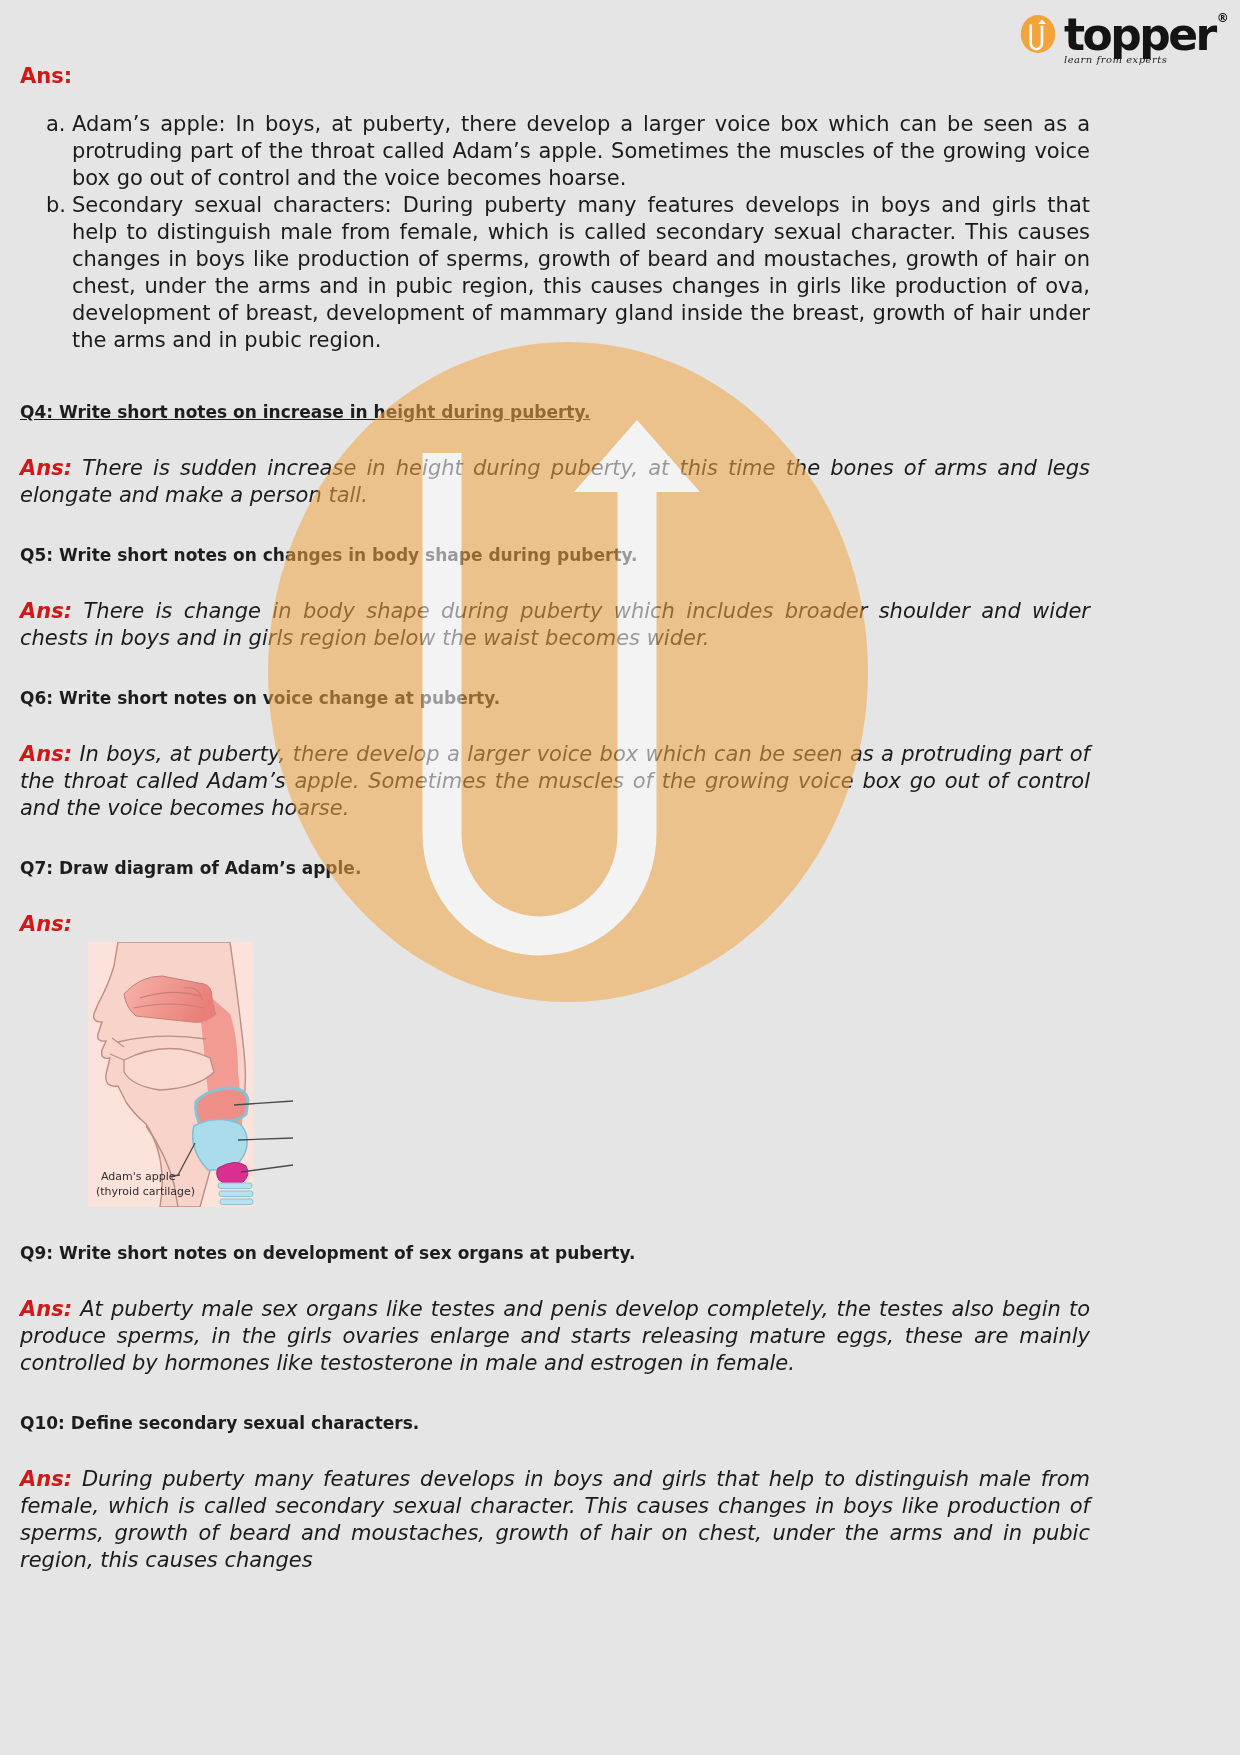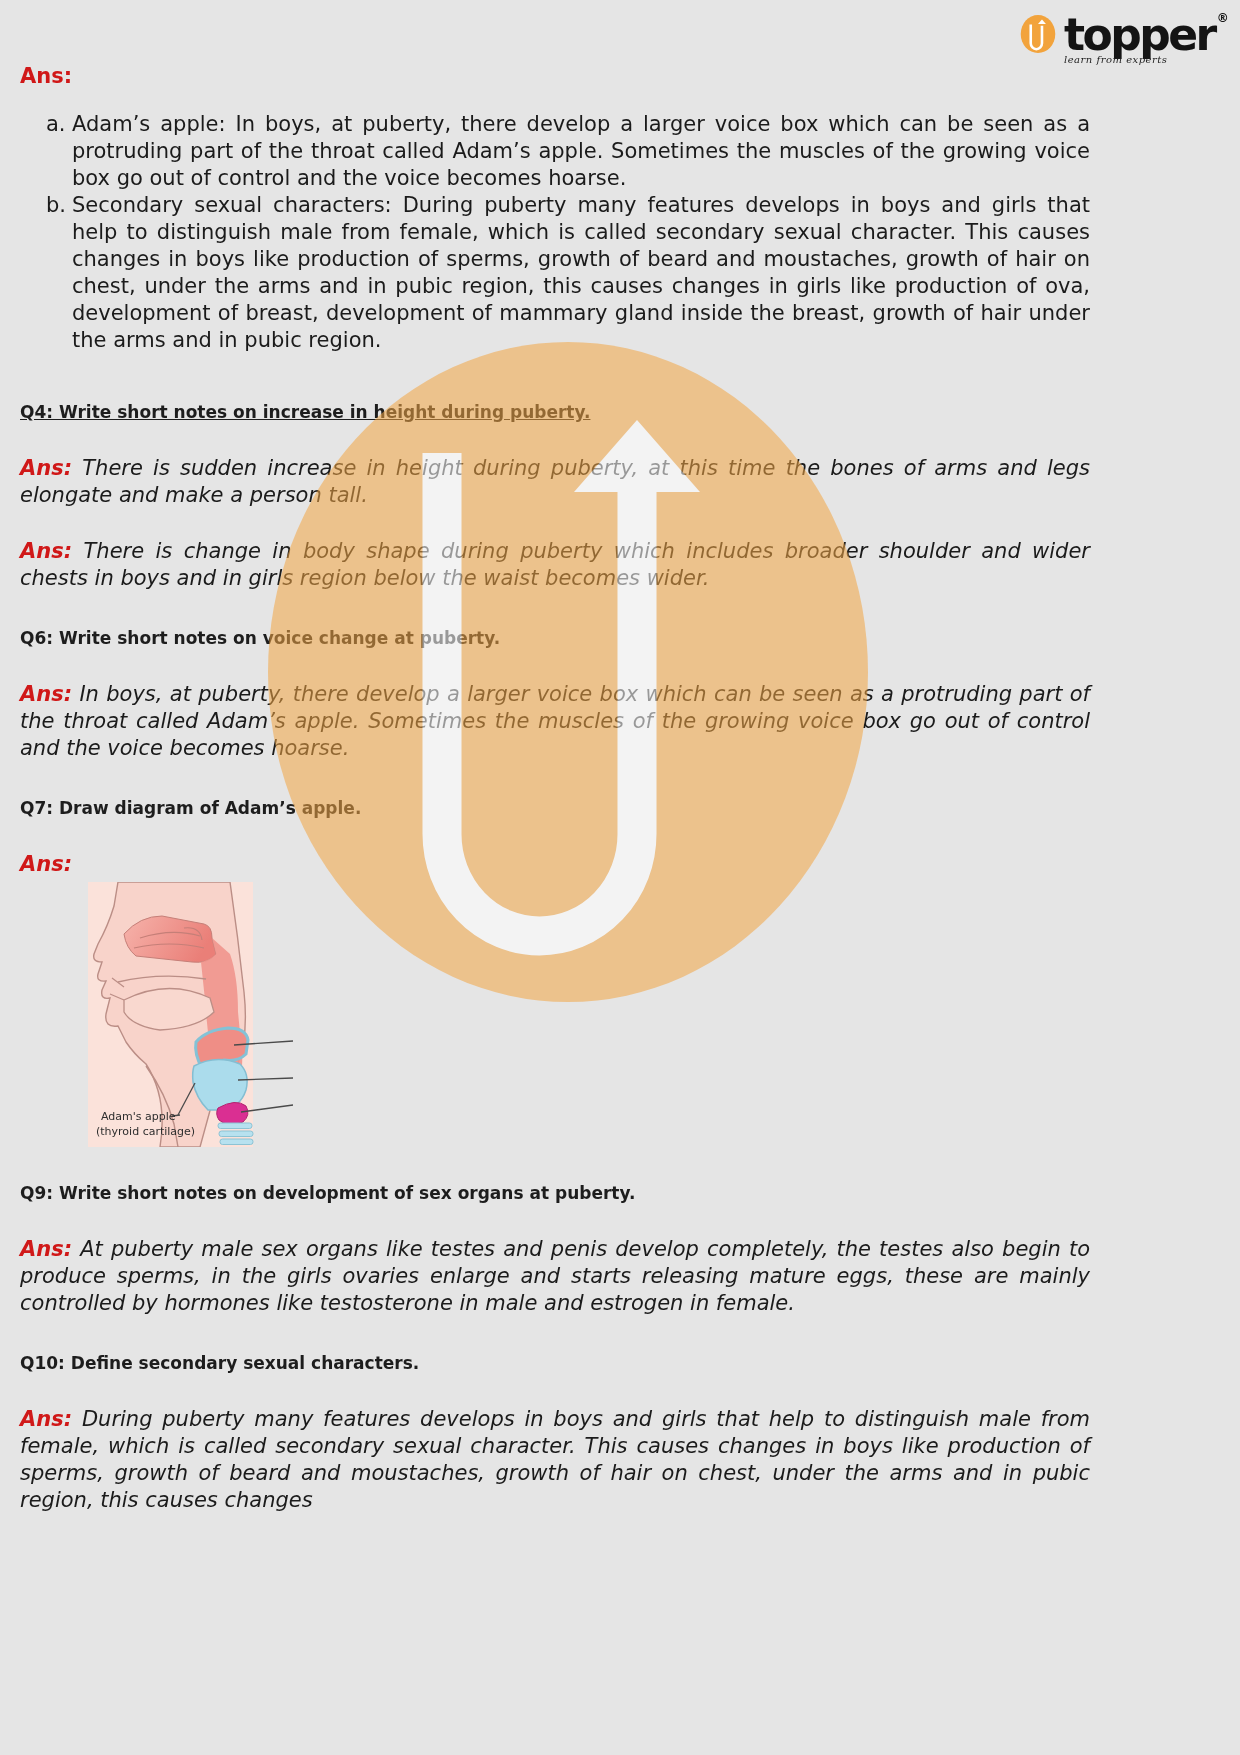--- a/index.html
+++ b/index.html
@@ -82,20 +82,21 @@
       </li>
       <li>
         <span class="marker">b.</span>
         <span>Secondary sexual characters: During puberty many features develops in boys and girls that help to distinguish male from female, which is called secondary sexual character. This causes changes in boys like production of sperms, growth of beard and moustaches, growth of hair on chest, under the arms and in pubic region, this causes changes in girls like production of ova, development of breast, development of mammary gland inside the breast, growth of hair under the arms and in pubic region.</span>
       </li>
     </ol>
 
     <h2 class="q q-after-list">Q4: Write short notes on increase in height during puberty.</h2>
     <p class="ans"><span class="red">Ans:</span> <span>There is sudden increase in height during puberty, at this time the bones of arms and legs elongate and make a person tall.</span></p>
 
+    <h2 class="q">Q5: Write short notes on changes in body shape during puberty.</h2>
     <p class="ans"><span class="red">Ans:</span> <span>There is change in body shape during puberty which includes broader shoulder and wider chests in boys and in girls region below the waist becomes wider.</span></p>
 
     <h2 class="q">Q6: Write short notes on voice change at puberty.</h2>
     <p class="ans"><span class="red">Ans:</span> <span>In boys, at puberty, there develop a larger voice box which can be seen as a protruding part of the throat called Adam’s apple. Sometimes the muscles of the growing voice box go out of control and the voice becomes hoarse.</span></p>
 
     <h2 class="q">Q7: Draw diagram of Adam’s apple.</h2>
     <p class="ans ans-label-line">Ans:</p>
 
     <div class="diagram-wrap">
       <svg width="210" height="265" viewBox="0 0 210 265">

